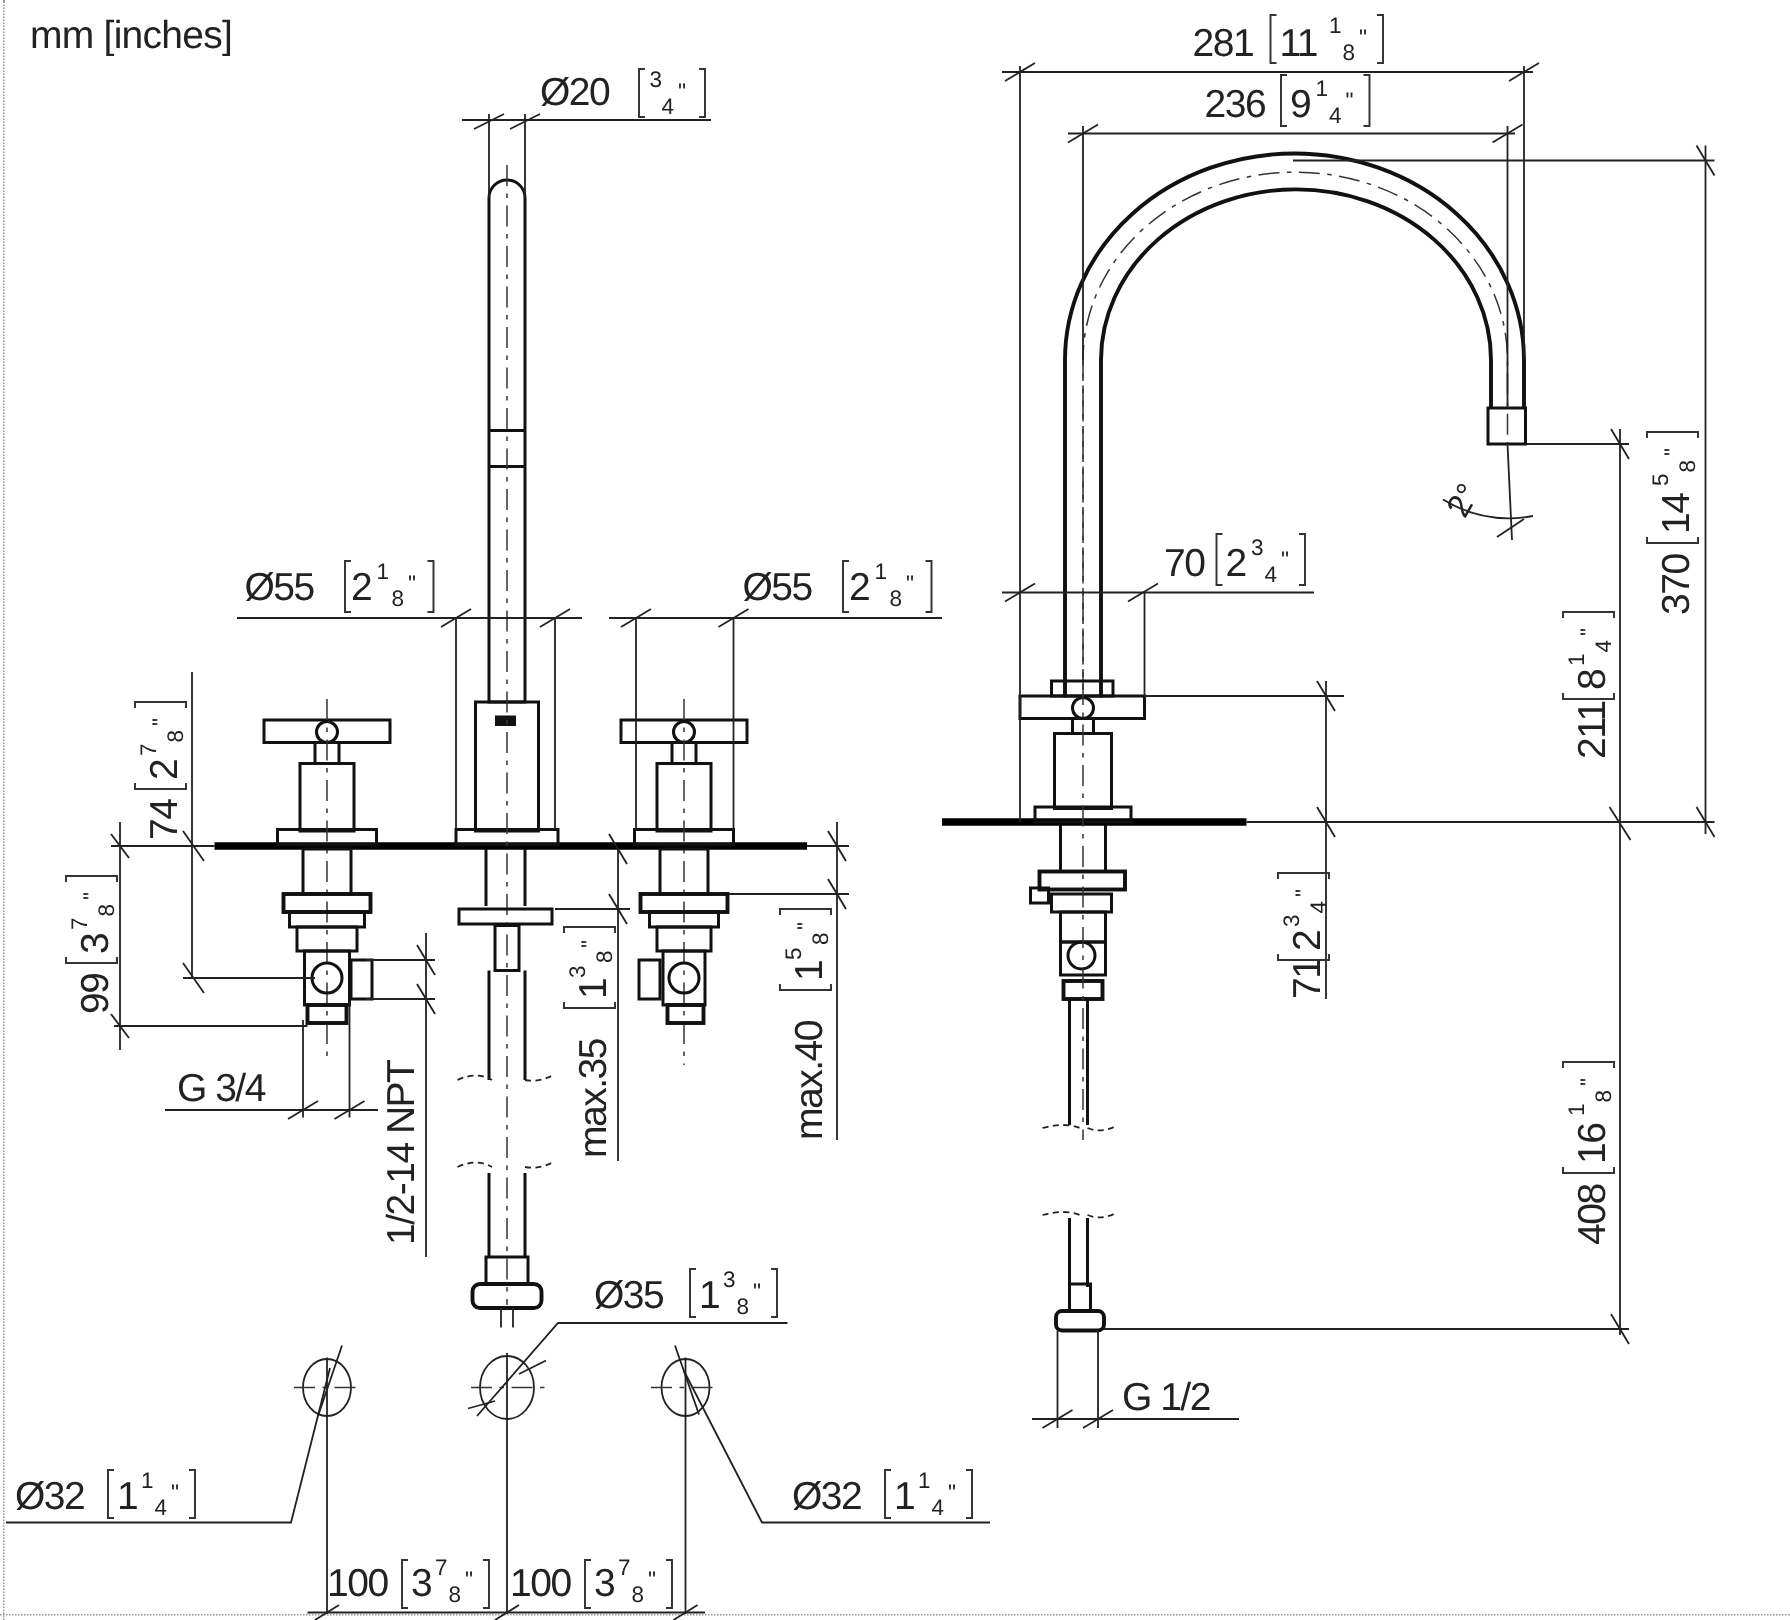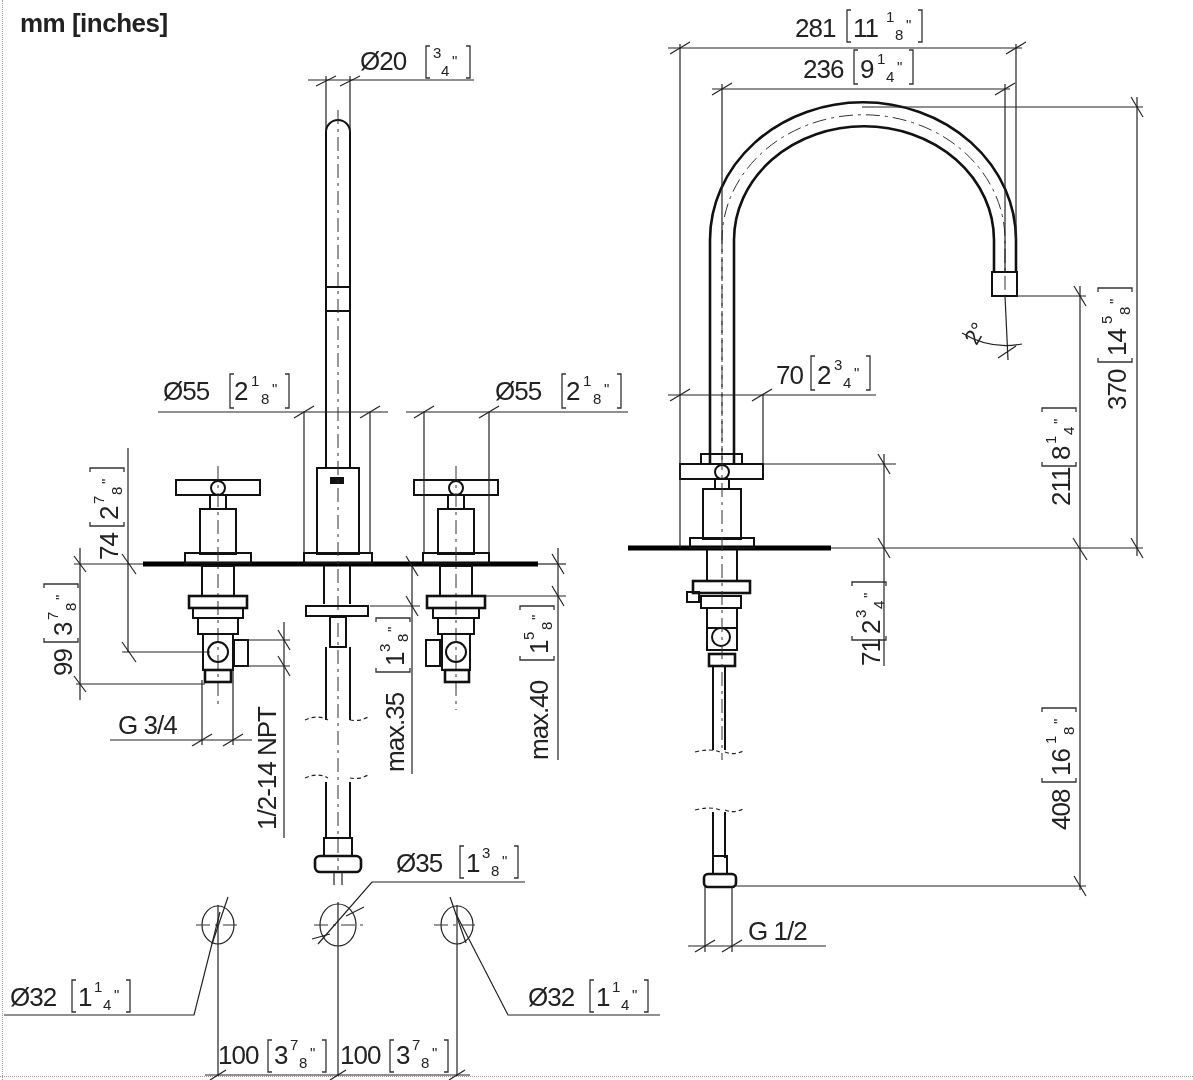--- a/index.html
+++ b/index.html
@@ -1,20 +1,20 @@
 <!DOCTYPE html>
 <html><head>
 <meta charset="utf-8">
 <style>
   html, body { margin: 0; padding: 0; background: #ffffff; }
   body { width: 1193px; height: 1080px; overflow: hidden; position: relative; font-family: "Liberation Sans", "DejaVu Sans", sans-serif; }
   #drawing { position: absolute; left: 0; top: 0; width: 1193px; height: 1080px; }
   .border-left { position: absolute; left: 2px; top: 0; width: 0; height: 1080px; border-left: 1px dotted #999; }
   .border-bottom { position: absolute; left: 0; top: 1076px; width: 1193px; height: 0; border-top: 1px dotted #999; }
-  .units { position: absolute; left: 20px; top: 8px; font-size: 26px; color: #222; letter-spacing: -0.5px; font-weight: bold; }
+  .units { position: absolute; left: 20px; top: 8px; font-size: 26px; color: #222; letter-spacing: -0.5px; }
   svg text { font-family: "Liberation Sans", "DejaVu Sans", sans-serif; fill: #222; }
   .dim { font-size: 26px; letter-spacing: -1px; }
   .frac { font-size: 15px; }
   .thin { stroke: #222; stroke-width: 1.2; fill: none; }
   .med { stroke: #111; stroke-width: 2; fill: none; }
   .thick { stroke: #111; stroke-width: 2.6; fill: none; }
   .deck { stroke: #000; stroke-width: 5; }
   .center { stroke: #333; stroke-width: 1; stroke-dasharray: 14 5 3 5; fill: none; }
   .fillw { fill: #fff; }
   .bracket { stroke: #333; stroke-width: 1.3; fill: none; }

